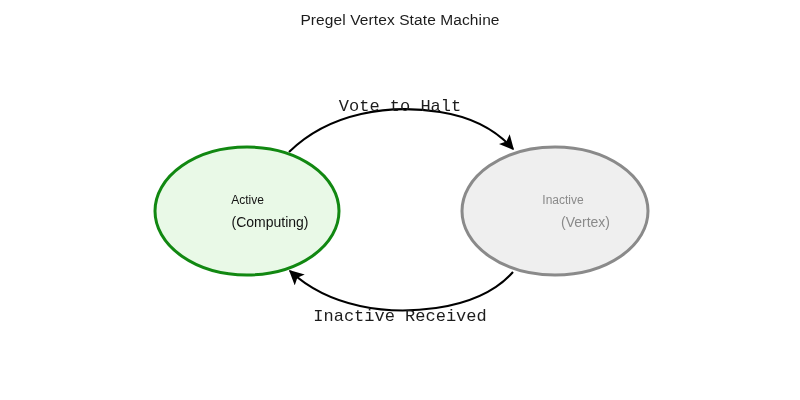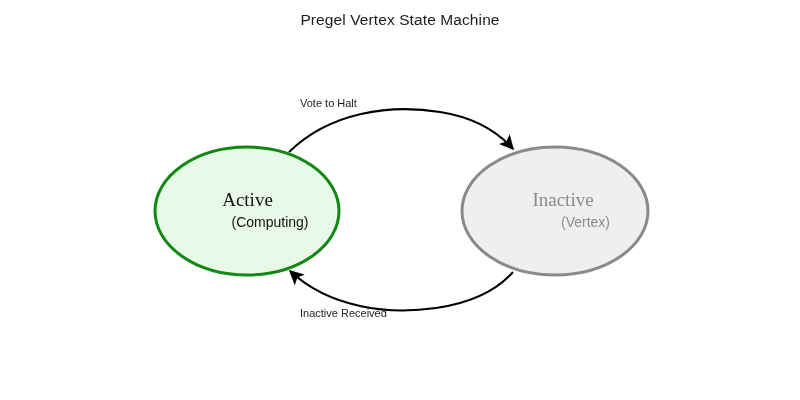--- a/index.html
+++ b/index.html
@@ -37,40 +37,42 @@
     top: 0;
     width: 800px;
     height: 400px;
   }
   .node-label {
     position: absolute;
     text-align: center;
     line-height: 22px;
     pointer-events: none;
   }
-  .node-label .line1 { display: block; font-size: 19px; font-family: Liberation Serif, serif; }
+  .node-label .line1 { display: block; font-size: 12px; }
   .node-label .line2 { display: block; font-size: 14px; padding-left: 45px; }
   #active-label {
     left: 155px;
     top: 189px;
     width: 185px;
     color: #131313;
   }
   #inactive-label {
     left: 462px;
     top: 189px;
     width: 186px;
     color: #8a8a8a;
     margin-left: 8px;
   }
   .edge-label {
     position: absolute;
-    font-size: 11px;
+    text-align: center;
+    font-size: 17px;
     color: #1c1c1c;
     pointer-events: none;
+    font-family: Liberation Mono, monospace;
   }
   #vote-to-halt-label {
     left: 300px;
     top: 97px;
     width: 200px;
   }
   #message-received-label {
     left: 300px;
     top: 307px;
     width: 200px;

